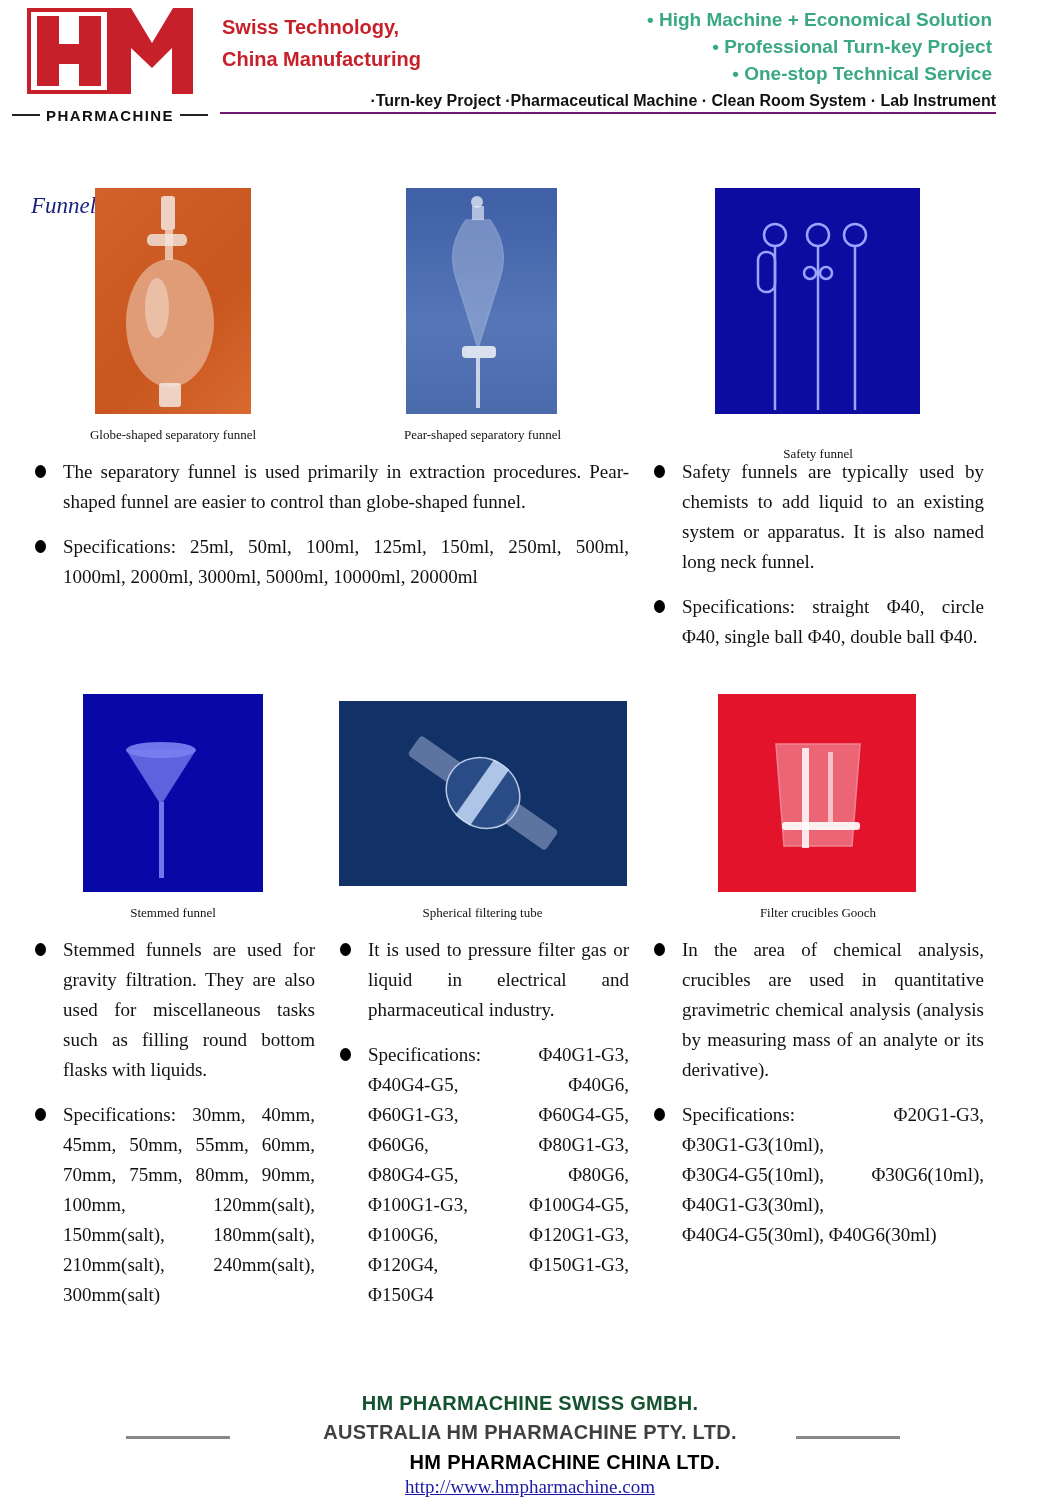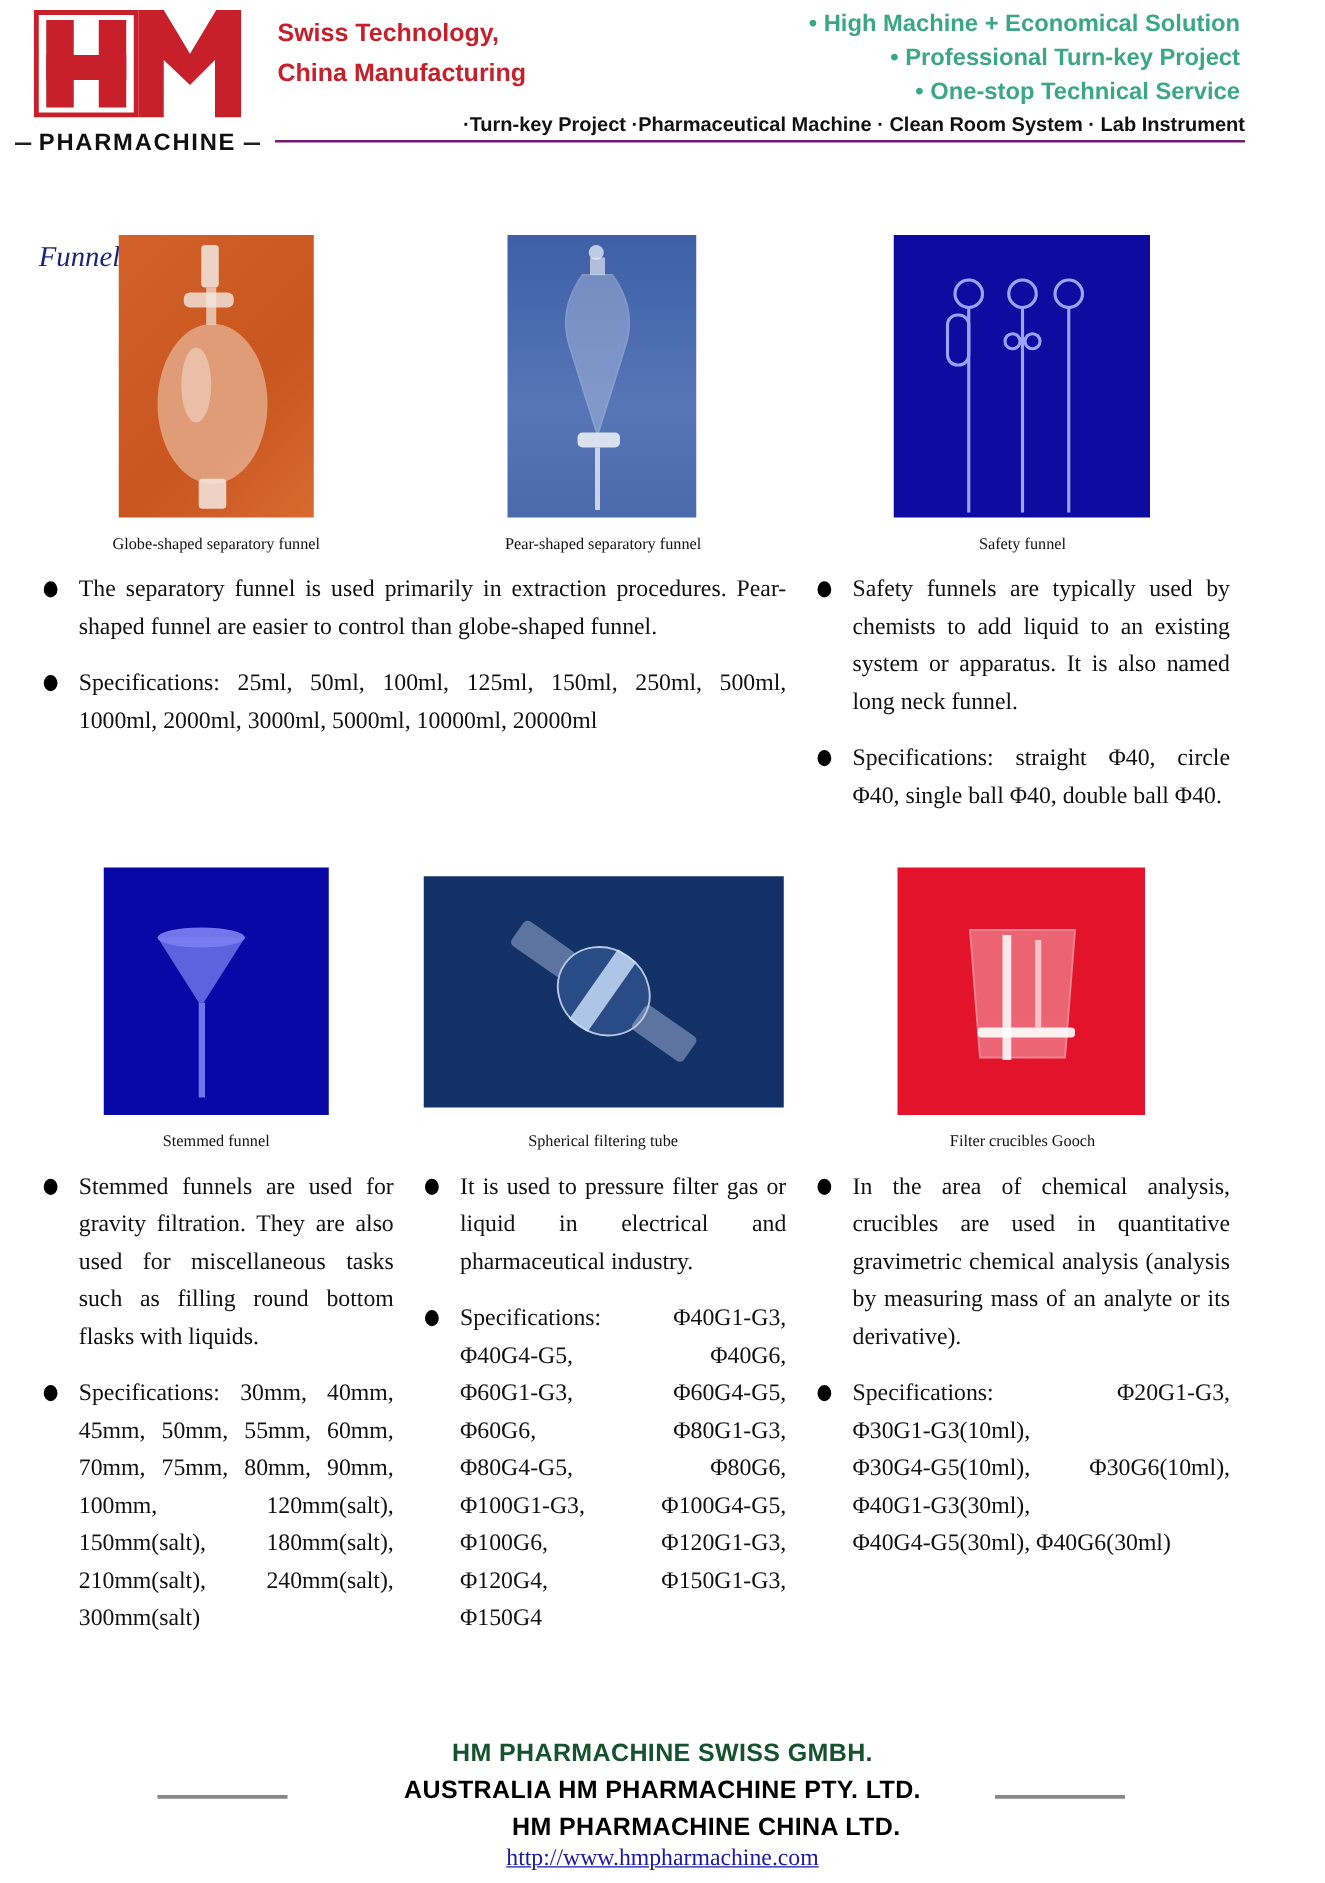--- a/index.html
+++ b/index.html
@@ -1,20 +1,20 @@
 <!DOCTYPE html>
 <html><head>
 <meta charset="utf-8">
 <style>
   html,body{margin:0;padding:0;background:#fff;}
   body{width:1060px;height:1506px;position:relative;overflow:hidden;font-family:"Liberation Serif",serif;color:#111;}
   .abs{position:absolute;}
   
   .logo{left:27px;top:8px;width:166px;height:86px;}
-  .logo-sub{left:12px;top:104px;width:196px;height:22px;font-family:"Liberation Sans",sans-serif;font-weight:bold;font-size:19px;letter-spacing:1.4px;display:flex;align-items:center;gap:6px;}
+  .logo-sub{left:12px;top:104px;width:196px;height:22px;font-family:"Liberation Sans",sans-serif;font-weight:bold;font-size:15px;letter-spacing:1.4px;display:flex;align-items:center;gap:6px;}
   .logo-sub .ln{flex:1;height:1.5px;background:#222;}
   .tagline{left:222px;font-family:"Liberation Sans",sans-serif;font-weight:bold;font-size:20px;color:#c8202a;}
   .features{right:68px;text-align:right;font-family:"Liberation Sans",sans-serif;font-weight:bold;font-size:19px;color:#3aa884;line-height:27px;top:6px;}
   .servicebar{left:220px;top:90px;width:776px;height:22px;border-bottom:2px solid #701a75;text-align:right;font-family:"Liberation Sans",sans-serif;font-weight:bold;font-size:16px;line-height:22px;}
   .section-title{left:31px;top:155px;font-style:italic;font-size:23px;color:#1a237e;margin-top:38px;}
   
   .img{overflow:hidden;}
   .cap{font-size:13px;text-align:center;line-height:24px;}
   .bl{font-size:19px;line-height:30px;text-align:justify;}
   .bl li{list-style:none;position:relative;margin:0 0 15px 0;padding:0;}
@@ -85,21 +85,21 @@
         <line x1="140" y1="58" x2="140" y2="222"></line>
       <rect x="43" y="64" width="17" height="40" rx="8"></rect>
       <circle cx="95" cy="85" r="6"></circle>
         <circle cx="111" cy="85" r="6"></circle>
     </g>
   </svg>
 </div>
 
 <div class="abs cap" style="left:28px;top:423px;width:290px;">Globe-shaped separatory funnel</div>
 <div class="abs cap" style="left:340px;top:423px;width:285px;">Pear-shaped separatory funnel</div>
-<div class="abs cap" style="left:700px;top:423px;width:236px;">Safety funnel</div>
+<div class="abs cap" style="left:700px;top:442px;width:236px;">Safety funnel</div>
 
 <div class="abs bl" style="left:63px;top:457px;width:566px;">
   <ul>
     <li><span class="dot"></span><span>The separatory funnel is used primarily in extraction procedures. Pear-shaped funnel are easier to control than globe-shaped funnel.</span></li>
     <li><span class="dot"></span><span>Specifications: 25ml, 50ml, 100ml, 125ml, 150ml, 250ml, 500ml, 1000ml, 2000ml, 3000ml, 5000ml, 10000ml, 20000ml</span></li>
   </ul>
 </div>
 <div class="abs bl" style="left:682px;top:457px;width:302px;">
   <ul>
     <li><span class="dot"></span><span>Safety funnels are typically used by chemists to add liquid to an existing system or apparatus. It is also named long neck funnel.</span></li>
@@ -217,16 +217,16 @@
             <span>Φ40G4-G5(30ml), Φ40G6(30ml)</span>
             <span></span>
           </div>
       </div>
     </li>
   </ul>
 </div>
 
 <div class="abs ft" style="top:1392px;color:#14532d;">HM PHARMACHINE SWISS GMBH.</div>
 <div class="abs fline" style="left:126px;width:104px;"></div>
-<div class="abs ft" style="top:1421px;color:#000000;">AUSTRALIA HM PHARMACHINE PTY. LTD.</div>
+<div class="abs ft" style="top:1421px;color:#404040;">AUSTRALIA HM PHARMACHINE PTY. LTD.</div>
 <div class="abs fline" style="left:796px;width:104px;"></div>
 <div class="abs ft" style="top:1451px;color:#000;padding-left:35px;">HM PHARMACHINE CHINA LTD.</div>
 <a class="abs url">http://www.hmpharmachine.com</a>
 
 </body></html>

